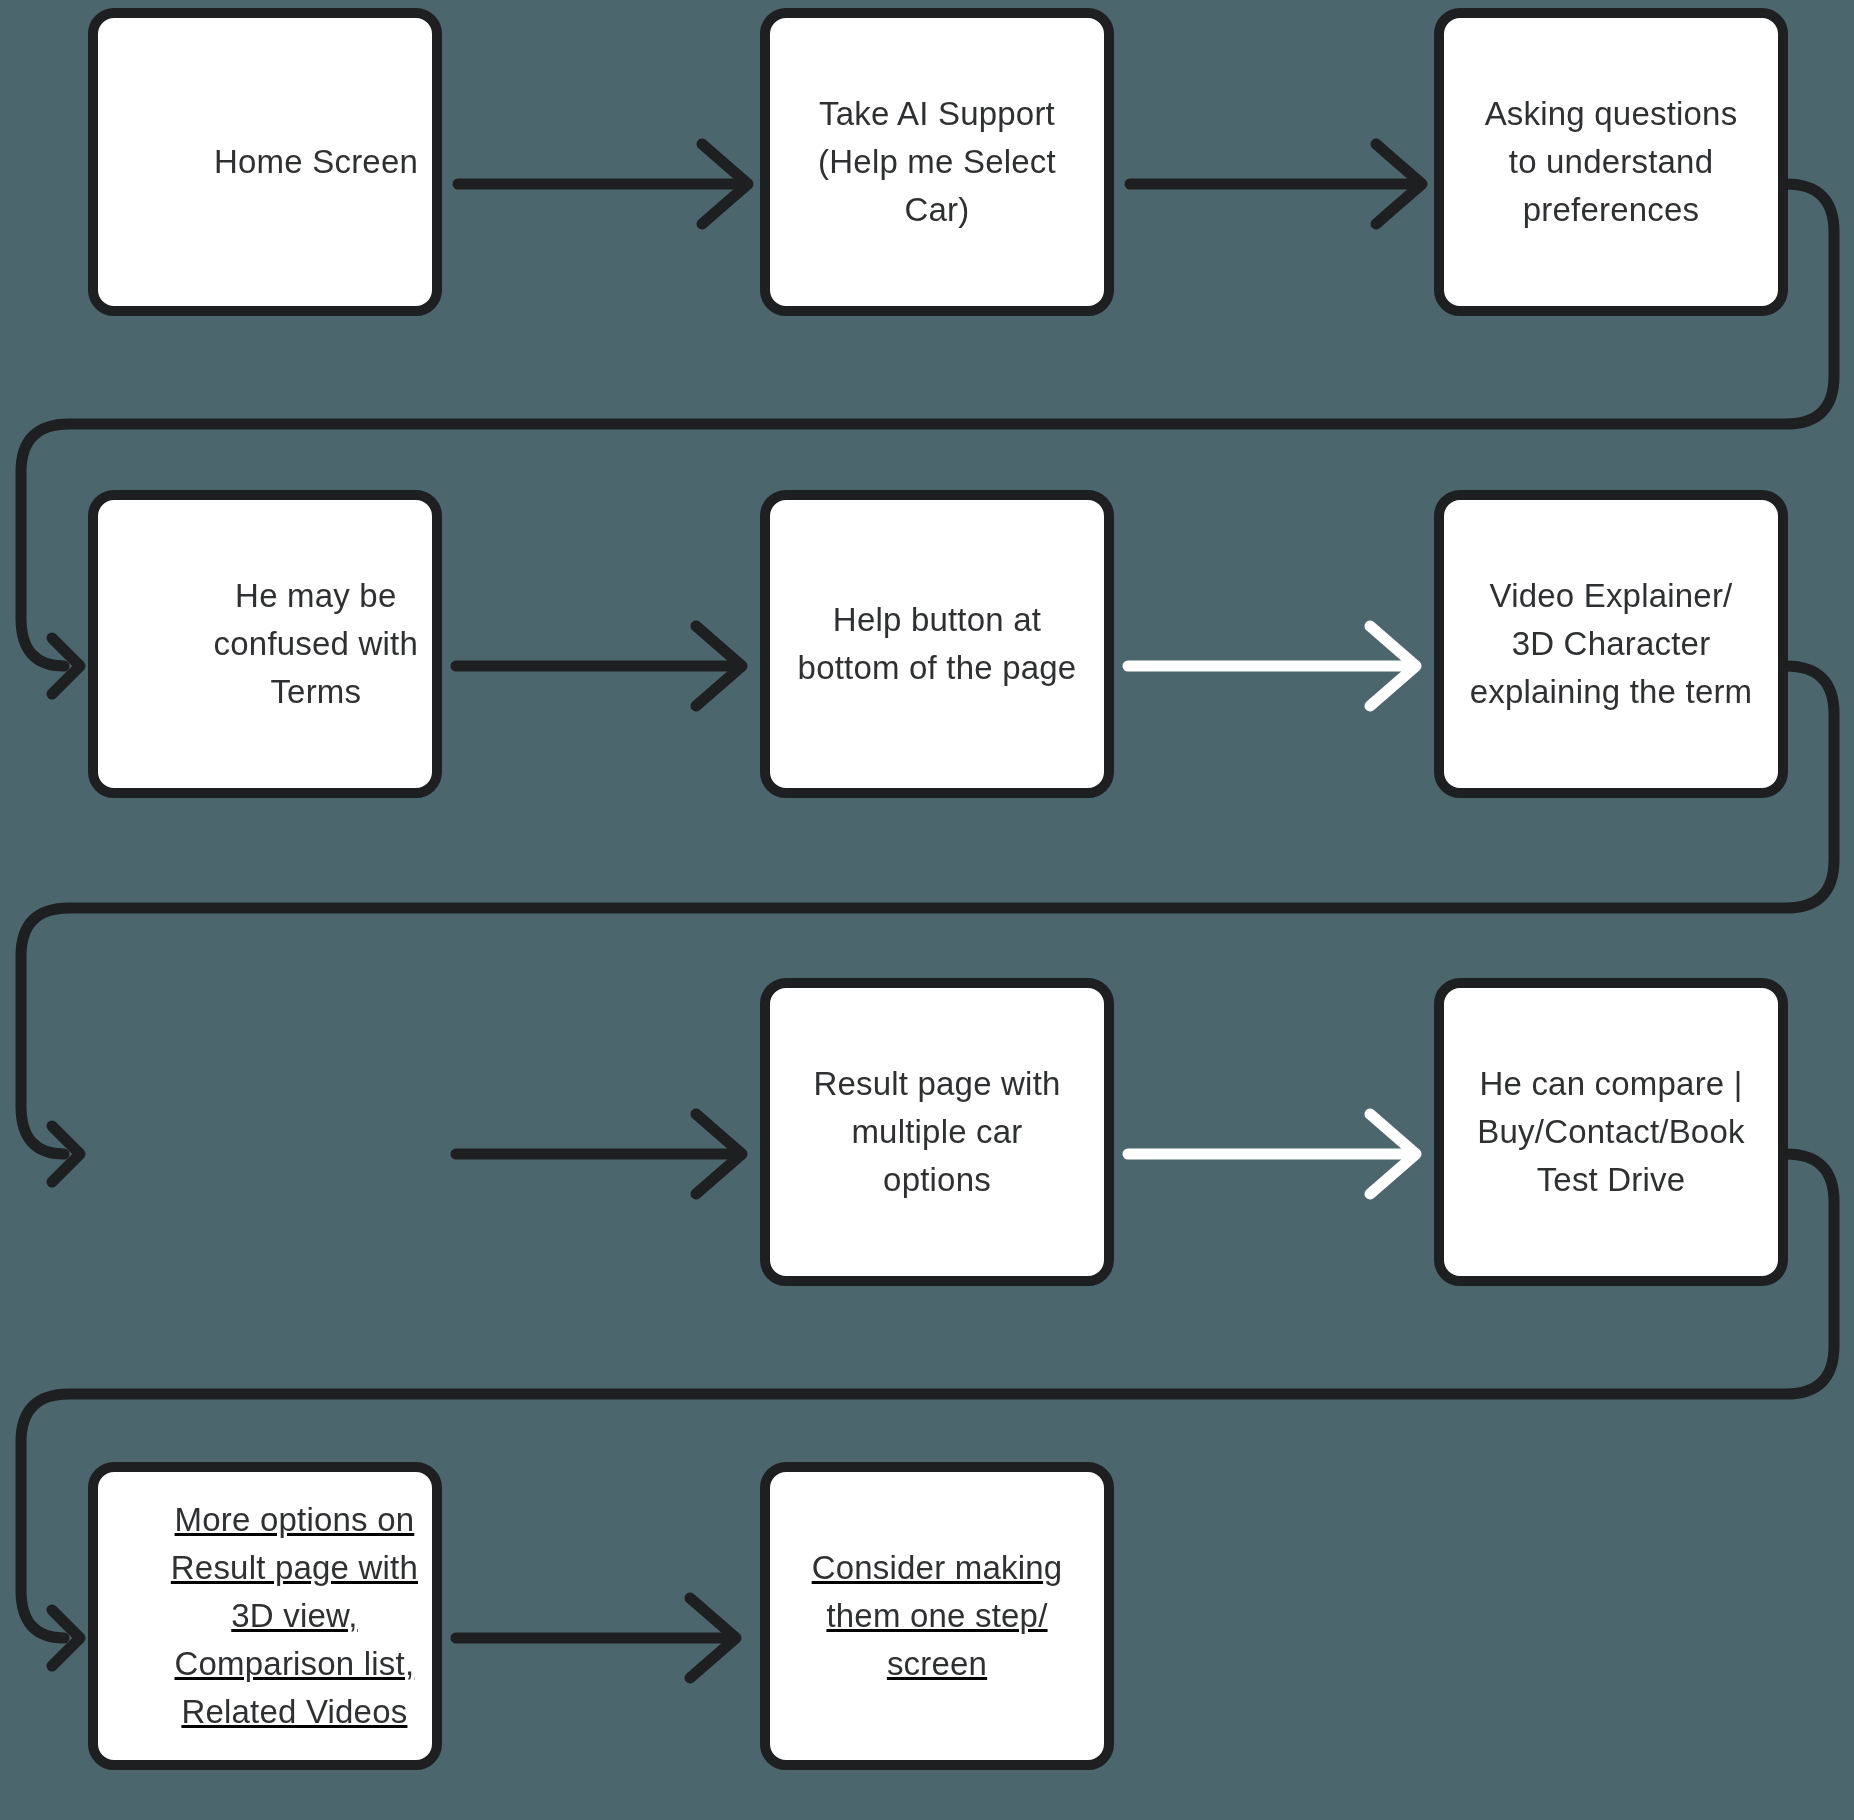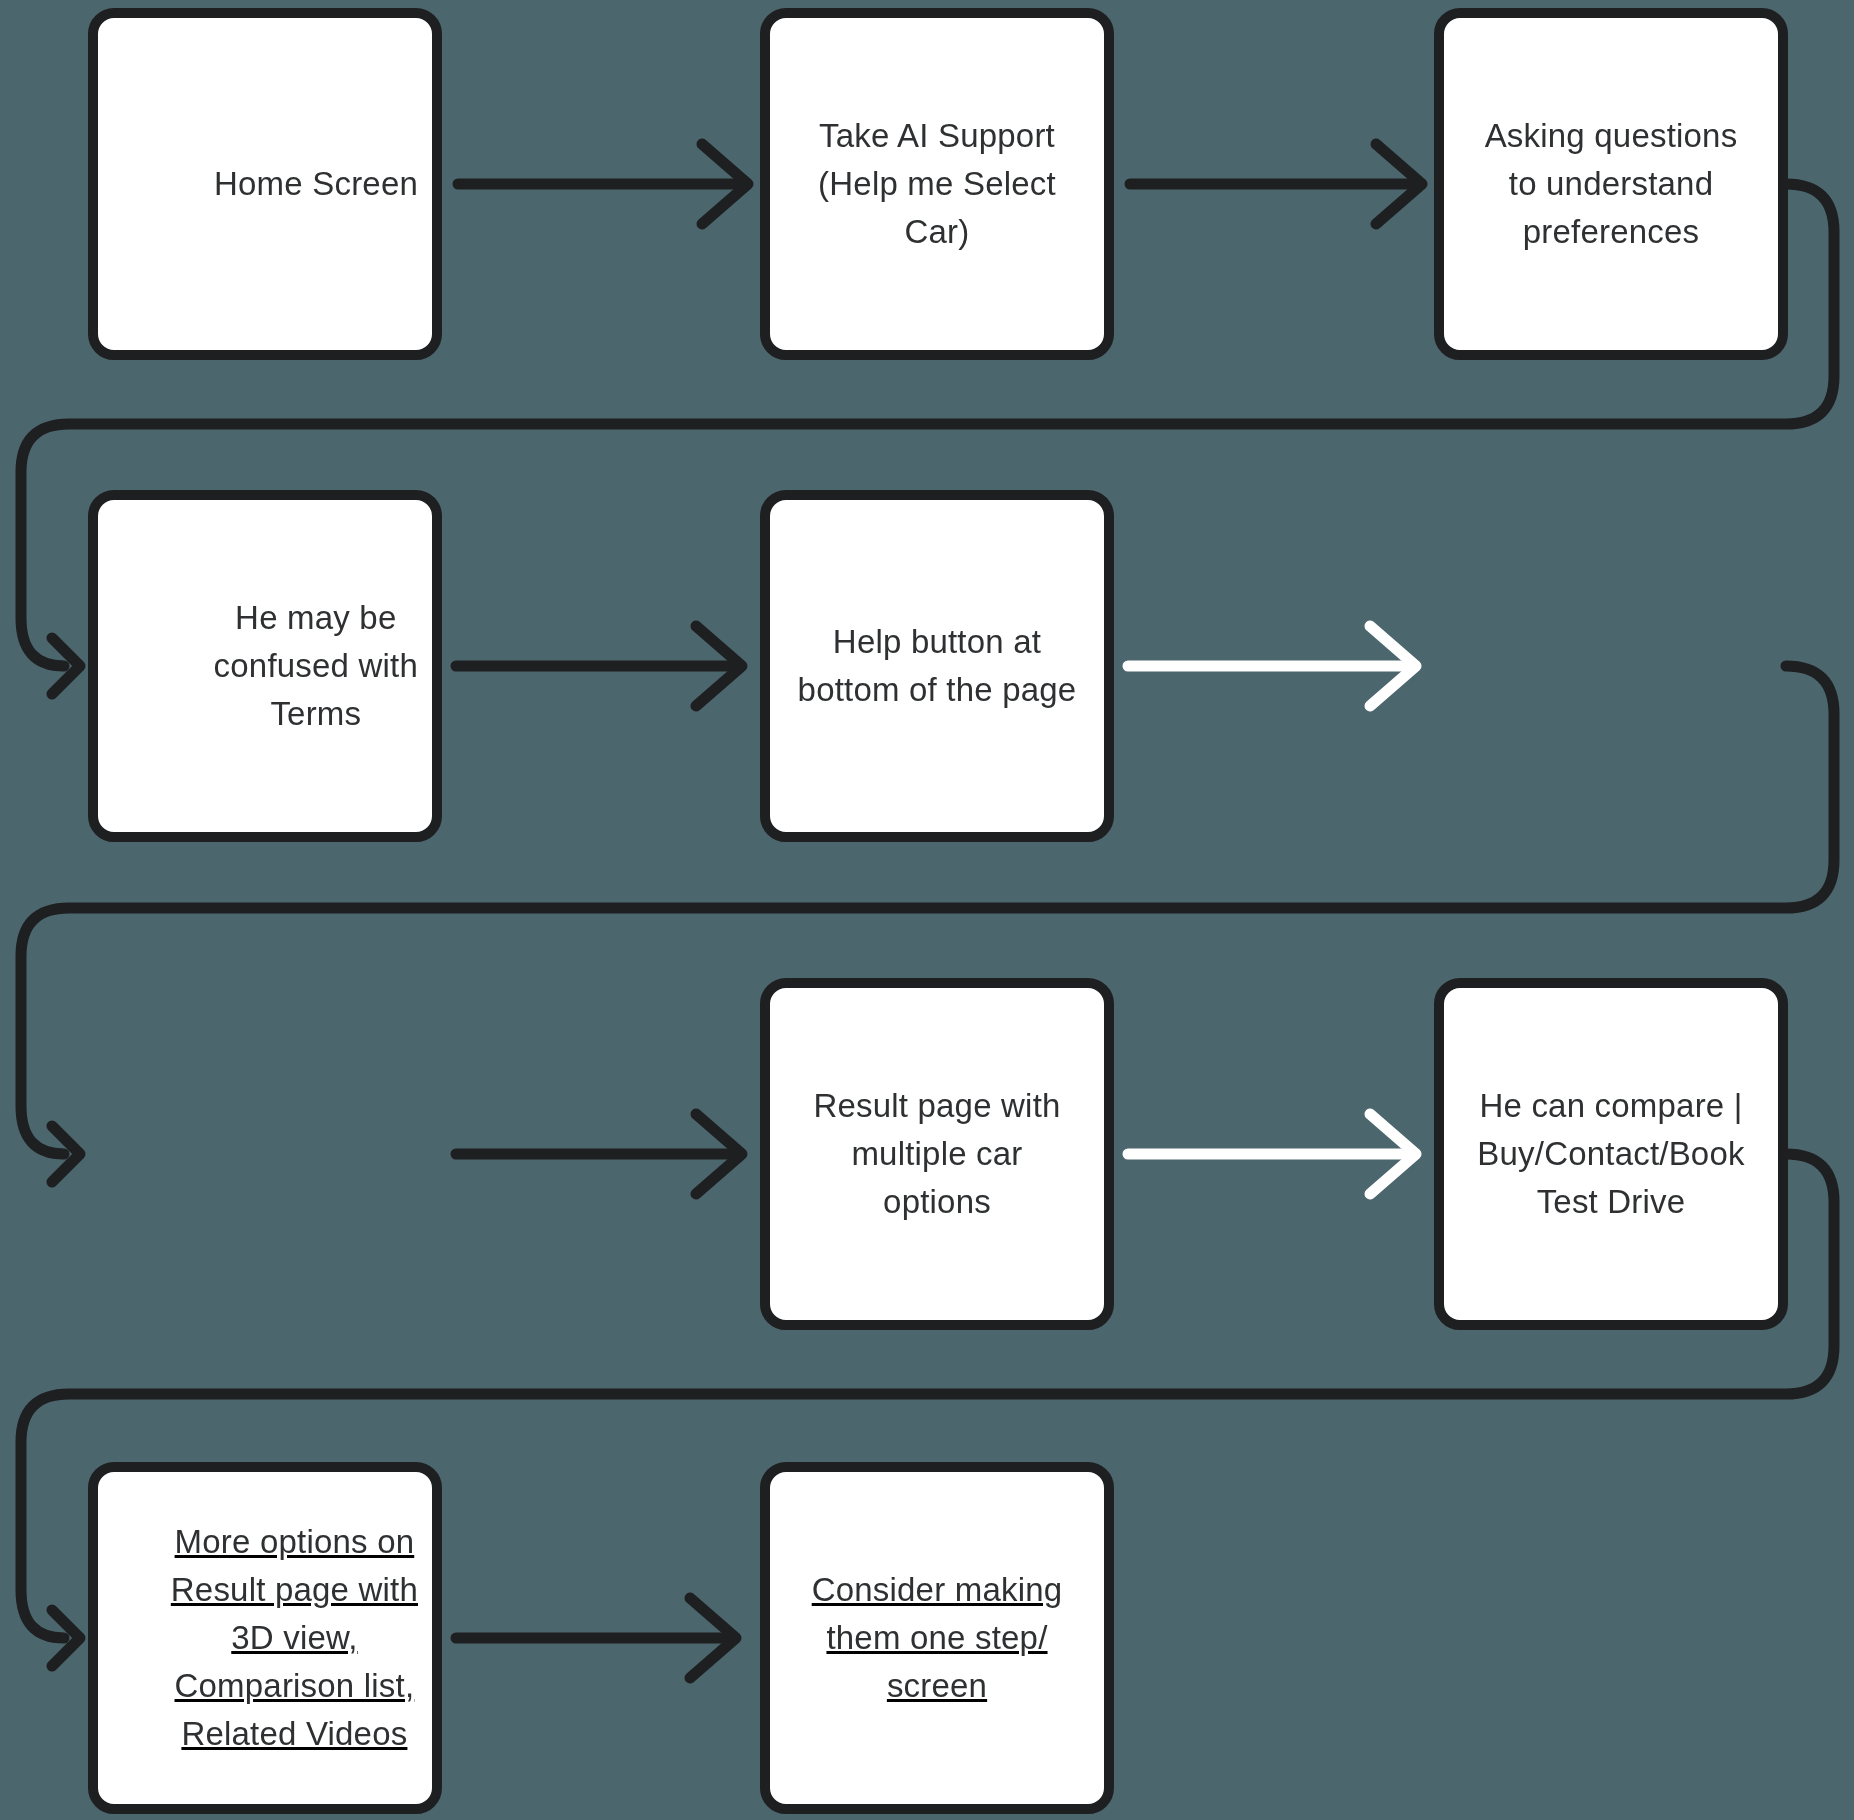--- a/index.html
+++ b/index.html
@@ -28,21 +28,21 @@
   .edge{
     fill:none;
     stroke-width:11;
     stroke-linecap:round;
     stroke-linejoin:round;
   }
   .edge.black{stroke:var(--line);}
   .edge.white{stroke:var(--arrow-white);}
   .node{
     position:absolute;
-    width:354px;height:352px;
+    width:354px;height:308px;
     box-sizing:border-box;
     background:var(--box-fill);
     border:10px solid var(--line);
     border-radius:26px;
     display:flex;
     align-items:center;
     justify-content:center;
     text-align:center;
   }
   .node .label{
@@ -132,20 +132,25 @@
 
   <div class="node r1 c3">
     <span class="label">Asking questions
 to understand
 preferences</span>
   </div>
   <div class="node r2 c2">
     <span class="label">Help button at
 bottom of the page</span>
   </div>
+  <div class="node r2 c3">
+    <span class="label">Video Explainer/
+3D Character
+explaining the term</span>
+  </div>
 
   <div class="node r3 c2">
     <span class="label">Result page with
 multiple car
 options</span>
   </div>
   <div class="node r3 c3">
     <span class="label">He can compare |
 Buy/Contact/Book
 Test Drive</span>

